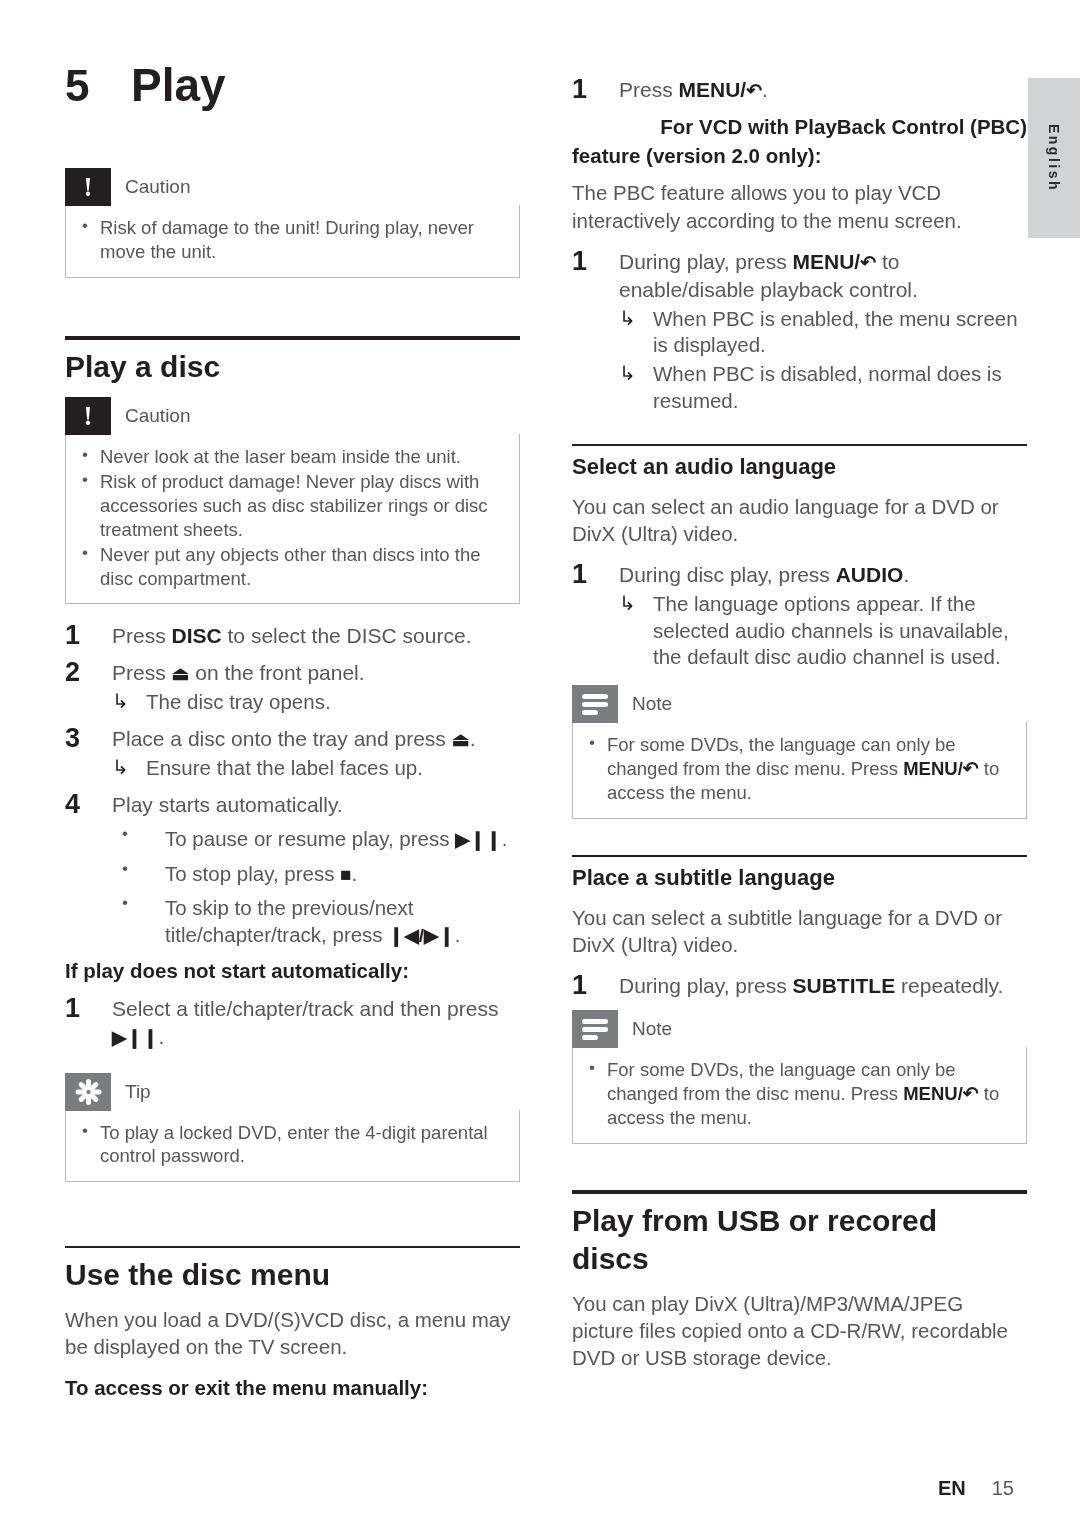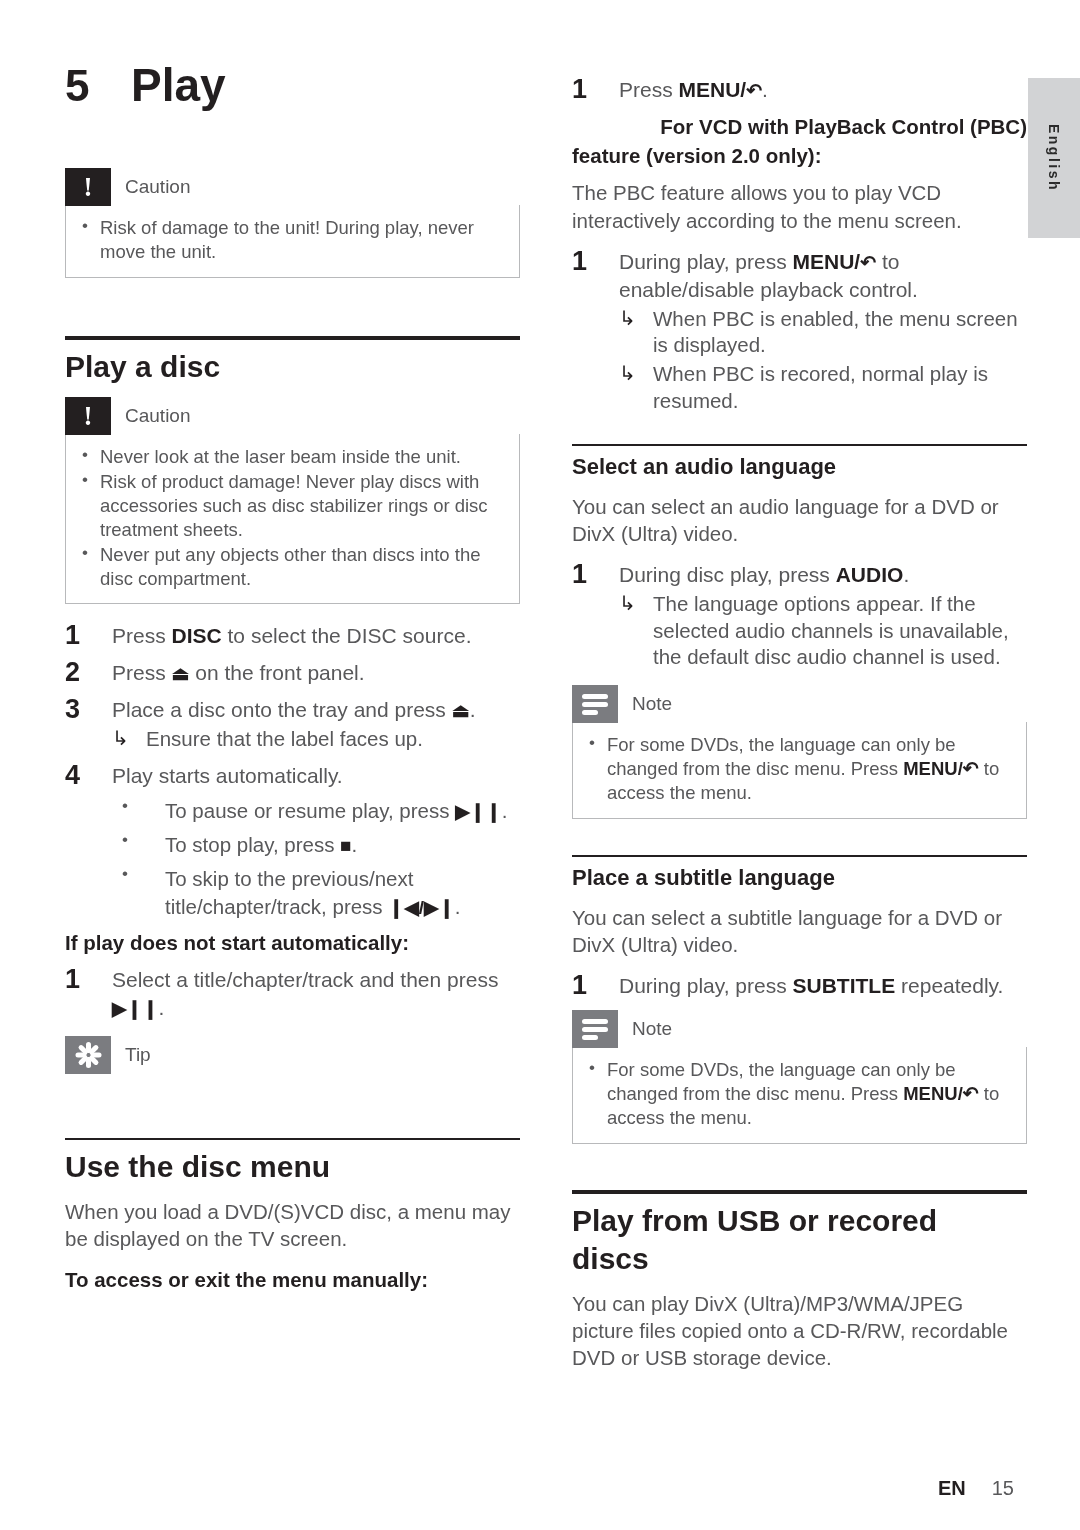--- a/index.html
+++ b/index.html
@@ -195,20 +195,23 @@
 
     <ol class="steps" style="margin-top:18px;">
       <li>
         <span class="sn">1</span>
         <span>Press </span><b class="key">DISC</b><span> to select the DISC source.</span>
       </li>
 
       <li>
         <span class="sn">2</span>
         <span>Press </span><span class="sym">⏏</span><span> on the front panel.</span>
+        <ul class="results">
+          <li>The disc tray opens.</li>
+        </ul>
       </li>
 
       <li>
         <span class="sn">3</span>
         <span>Place a disc onto the tray and press </span><span class="sym">⏏</span><span>.</span>
         <ul class="results">
           <li>Ensure that the label faces up.</li>
         </ul>
       </li>
 
@@ -231,36 +234,41 @@
 
     <p class="lead" style="margin-top:6px;">If play does not start automatically:</p>
 
     <ol class="steps">
       <li>
         <span class="sn">1</span>
         <span>Select a title/chapter/track and then press </span><br><span class="sym">▶❙❙</span><span>.</span>
       </li>
     </ol>
 
-    <div class="adm" style="margin-top:14px;">
+    <div class="adm" style="margin-top:22px;">
       <div class="adm-head">
         <div class="adm-icon gray">
           <span class="sparkle" id="tip-sparkle">
               <i style="transform: rotate(0deg);"></i>
               <i style="transform: rotate(45deg);"></i>
               <i style="transform: rotate(90deg);"></i>
               <i style="transform: rotate(135deg);"></i>
               <i style="transform: rotate(180deg);"></i>
               <i style="transform: rotate(225deg);"></i>
               <i style="transform: rotate(270deg);"></i>
               <i style="transform: rotate(315deg);"></i>
             </span>
         </div>
         <div class="adm-title">Tip</div>
       </div>
+      <div class="adm-body">
+        <ul>
+          <li>To play a locked DVD, enter the 4-digit parental control password.</li>
+        </ul>
+      </div>
     </div>
 
     <div style="margin-top:64px;" class="rule-thin"></div>
     <h2 class="sec">Use the disc menu</h2>
     <p class="body">When you load a DVD/(S)VCD disc, a menu may be displayed on the TV screen.</p>
     <p class="lead">To access or exit the menu manually:</p>
   </div>
 
   <div class="col col-right">
 
@@ -274,21 +282,21 @@
     <p class="lead" style="margin-bottom:2px;text-align:right;">For VCD with PlayBack Control (PBC)</p>
     <p class="lead">feature (version 2.0 only):</p>
     <p class="body">The PBC feature allows you to play VCD interactively according to the menu screen.</p>
 
     <ol class="steps">
       <li>
         <span class="sn">1</span>
         <span>During play, press </span><b class="key">MENU/</b><span class="sym">↶</span><span> to enable/disable playback control.</span>
         <ul class="results">
           <li>When PBC is enabled, the menu screen is displayed.</li>
-          <li>When PBC is recored, normal play is resumed.</li>
+          <li>When PBC is disabled, normal does is resumed.</li>
         </ul>
       </li>
     </ol>
 
     <div style="margin-top:30px;" class="rule-thin"></div>
     <h3 class="sub">Select an audio language</h3>
     <p class="body">You can select an audio language for a DVD or DivX (Ultra) video.</p>
 
     <ol class="steps">
       <li>

